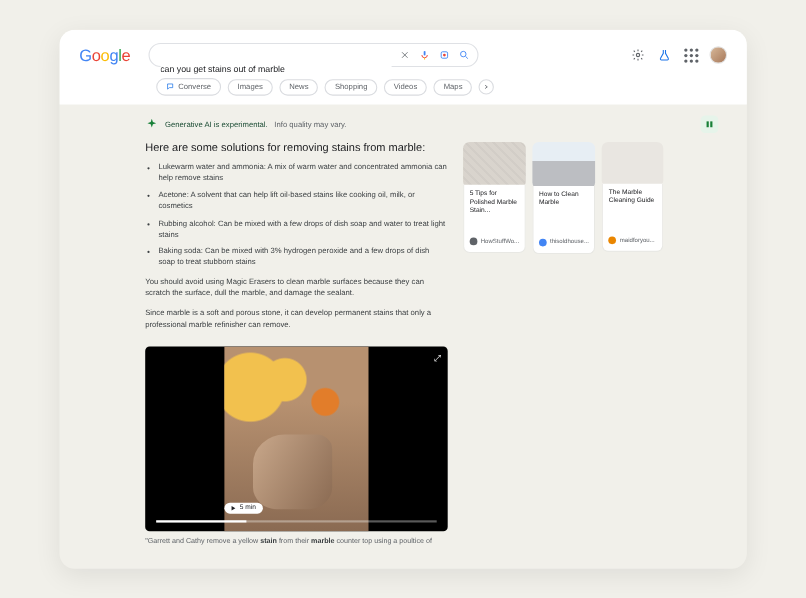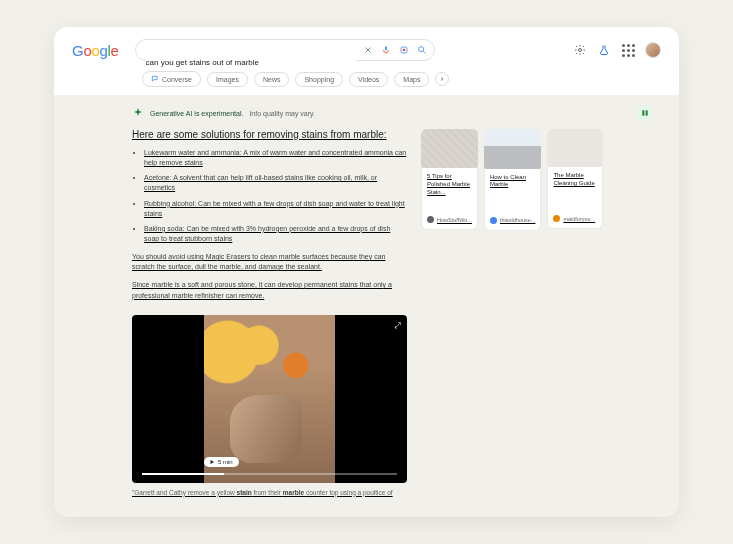--- a/index.html
+++ b/index.html
@@ -62,21 +62,21 @@
   .gen-banner { display:flex; align-items:center; gap:6px; font-size:7px; color:#1a4b33; margin-bottom:10px;}
   .gen-banner .spark { width:12px; height:12px; }
   .gen-banner .exp { font-weight:500; }
   .gen-banner .sub { color:#5f6368; }
   .gen-right {
     position:absolute; top:10px; right:26px;
     width:16px; height:16px; border-radius:4px; background:#e6f4ea;
     display:flex;align-items:center;justify-content:center; cursor:pointer;
   }
   .gen-right svg { width:8px; height:8px; }
-  .columns { display:flex; gap:14px;text-decoration:underline; }
+  .columns { display:flex; gap:14px; }
   .left { flex:0 0 275px; }
   .right { flex:0 0 182px; display:flex; gap:6px; }
   h2.ai-head { font-size:10px; font-weight:400; color:#202124; margin-bottom:8px; }
   ul.sol { list-style: disc; padding-left:12px; }
   ul.sol li { font-size:7px; line-height:1.45; color:#3c4043; margin-bottom:5px; }
   p.para { font-size:7px; line-height:1.45; color:#3c4043; margin-top:8px; }
   .card {
     flex:1; display:flex; flex-direction:column; cursor:pointer;
   }
   .card .thumb {

